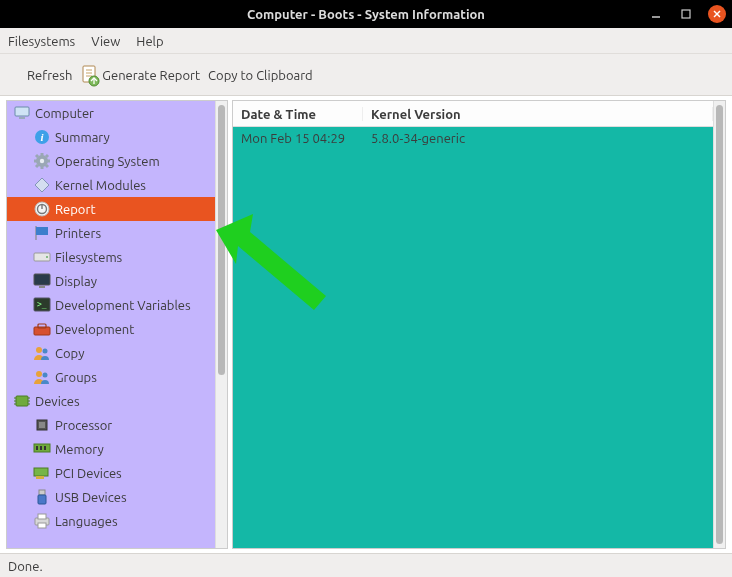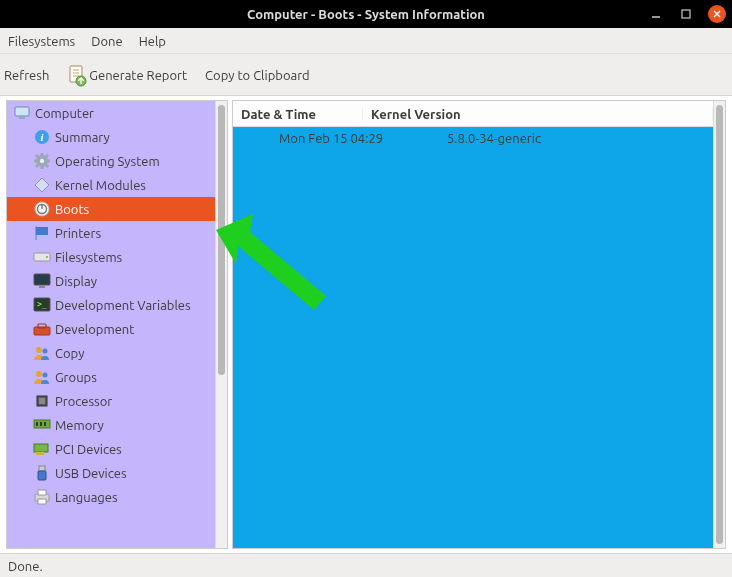--- a/index.html
+++ b/index.html
@@ -60,22 +60,21 @@
     gap: 16px;
     border-bottom: 1px solid #e0ddda;
     font-size: 13px;
   }
   .menubar span { cursor: default; }
   .toolbar {
     background: #f0eeed;
     height: 42px;
     display: flex;
     align-items: center;
-    padding: 0 0;
-    gap: 10px;
+    padding: 0 23px;
     border-bottom: 1px solid #d8d5d1;
     font-size: 13px;
   }
   .toolbar-item {
     display: flex;
     align-items: center;
     gap: 4px;
     padding: 4px 4px;
     cursor: default;
   }
@@ -128,21 +127,21 @@
   .scroll-thumb {
     position: absolute;
     left: 2px; right: 2px;
     background: #b8b8b8;
     border-radius: 4px;
   }
   .main-wrap {
     flex: 1;
     border: 1px solid #ccc;
     margin: 4px 6px 4px 2px;
-    background: #0ea5e9;
+    background: #14b8a6;
     display: flex;
     overflow: hidden;
   }
   .main {
     flex: 1;
     overflow: auto;
   }
   .table-header {
     display: flex;
     height: 26px;
@@ -155,21 +154,20 @@
     padding: 0 8px;
     border-right: 1px solid #eee;
   }
   .table-row {
     display: flex;
     height: 22px;
     align-items: center;
   }
   .table-row .col {
     padding: 0 8px;
-    margin-left: 38px;
   }
   .col-dt { width: 130px; }
   .col-kv { flex: 1; }
   .statusbar {
     height: 24px;
     background: #f0eeed;
     border-top: 1px solid #d8d5d1;
     display: flex;
     align-items: center;
     padding: 8px 8px;
@@ -201,21 +199,21 @@
       <svg width="8" height="8">
           <line x1="1" y1="1" x2="7" y2="7" stroke="#fff" stroke-width="1.4"></line>
           <line x1="7" y1="1" x2="1" y2="7" stroke="#fff" stroke-width="1.4"></line>
         </svg>
     </div>
   </div>
 </div>
 
 <div class="menubar">
   <span>Filesystems</span>
-  <span>Done</span>
+  <span>View</span>
   <span>Help</span>
 </div>
 
 <div class="toolbar">
   <div class="toolbar-item">
     <span>Refresh</span>
   </div>
   <div class="toolbar-item">
     <span class="report-icon">
       <svg width="20" height="22" viewBox="0 0 20 22">
@@ -290,21 +288,21 @@
         <span>Kernel Modules</span>
       </div>
       <div class="tree-item child selected">
         <span class="tree-icon">
             <svg width="16" height="16">
               <circle cx="8" cy="8" r="7" fill="#f4f4f4" stroke="#bbb"></circle>
               <circle cx="8" cy="8" r="4.5" fill="none" stroke="#777" stroke-width="1.4"></circle>
               <line x1="8" y1="3" x2="8" y2="8" stroke="#777" stroke-width="1.4"></line>
             </svg>
           </span>
-        <span>Boots</span>
+        <span>Report</span>
       </div>
       <div class="tree-item child">
         <span class="tree-icon">
             <svg width="18" height="16">
               <line x1="3" y1="1" x2="3" y2="15" stroke="#888" stroke-width="1.2"></line>
               <rect x="3" y="2" width="12" height="8" fill="#3d7ecc"></rect>
             </svg>
           </span>
         <span>Printers</span>
       </div>
@@ -360,20 +358,36 @@
             <svg width="18" height="16">
               <circle cx="6" cy="5" r="3" fill="#e8a23a"></circle>
               <path d="M1 15 a5 5 0 0 1 10 0" fill="#e8a23a"></path>
               <circle cx="12" cy="6" r="2.5" fill="#4a88c8"></circle>
               <path d="M8 15 a4 4 0 0 1 8 0" fill="#4a88c8"></path>
             </svg>
           </span>
         <span>Groups</span>
       </div>
 
+      <div class="tree-item">
+        <span class="tree-icon">
+            <svg width="18" height="16">
+              <rect x="3" y="3" width="12" height="10" rx="1" fill="#6faa3c" stroke="#4b7c25"></rect>
+              <g stroke="#4b7c25">
+                <line x1="3" y1="5" x2="1" y2="5"></line>
+                <line x1="3" y1="8" x2="1" y2="8"></line>
+                <line x1="3" y1="11" x2="1" y2="11"></line>
+                <line x1="15" y1="5" x2="17" y2="5"></line>
+                <line x1="15" y1="8" x2="17" y2="8"></line>
+                <line x1="15" y1="11" x2="17" y2="11"></line>
+              </g>
+            </svg>
+          </span>
+        <span>Devices</span>
+      </div>
       <div class="tree-item child">
         <span class="tree-icon">
             <svg width="16" height="16">
               <rect x="3" y="3" width="10" height="10" fill="#555" stroke="#333"></rect>
               <rect x="5" y="5" width="6" height="6" fill="#888"></rect>
             </svg>
           </span>
         <span>Processor</span>
       </div>
       <div class="tree-item child">

